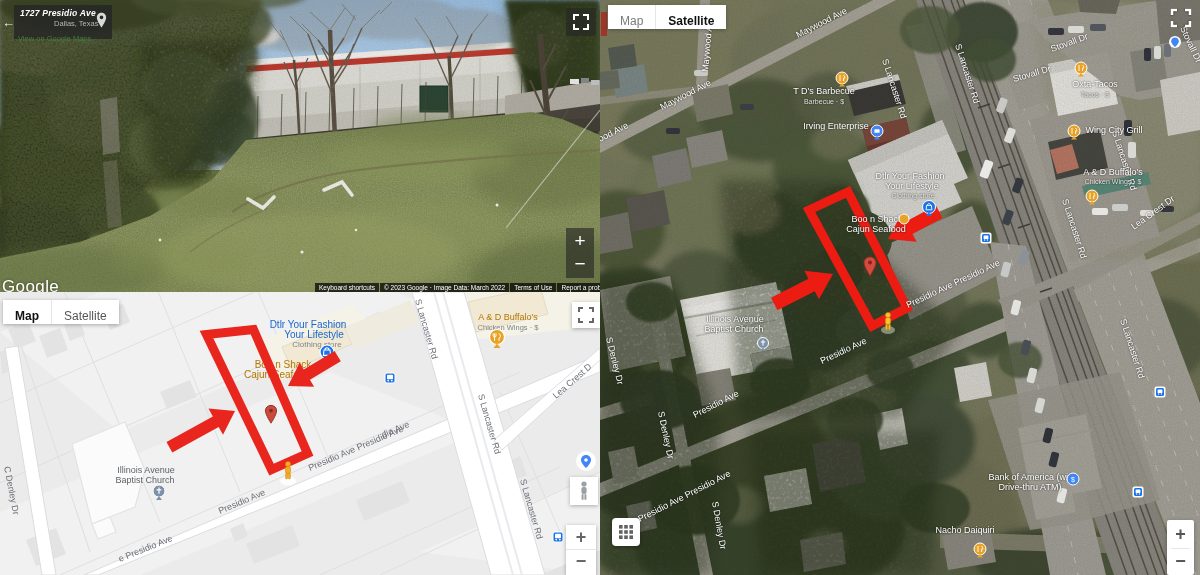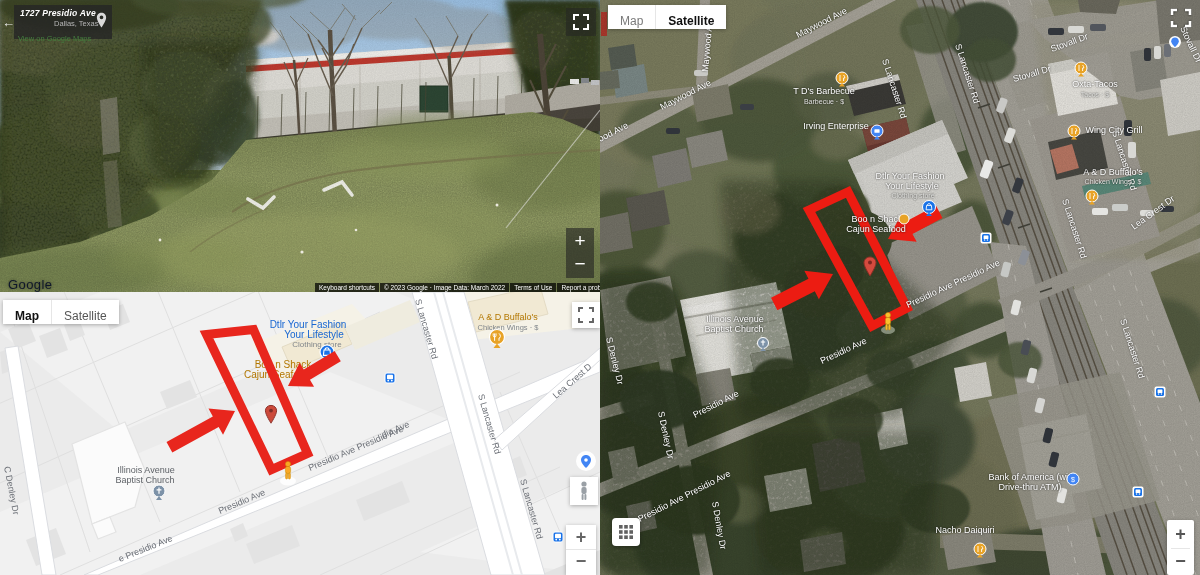--- a/index.html
+++ b/index.html
@@ -245,21 +245,21 @@
 
 <svg style="position:absolute;left:566px;top:8px;" width="30" height="28" viewBox="0 0 30 28">
         <rect x="0" y="0" width="30" height="28" fill="rgba(34,34,34,0.55)"></rect>
         <path d="M8,12 L8,7 L13,7 M17,7 L22,7 L22,12 M22,16 L22,21 L17,21 M13,21 L8,21 L8,16" stroke="#fff" stroke-width="2" fill="none"></path>
       </svg>
 
 <div style="position:absolute;left:566px;top:228px;width:28px;height:50px;background:rgba(34,34,34,0.6);"></div>
 <div style="position:absolute;left:566px;top:228px;width:28px;height:25px;color:#fff;font-size:19px;text-align:center;line-height:25px;">+</div>
 <div style="position:absolute;left:566px;top:252px;width:28px;height:25px;color:#fff;font-size:19px;text-align:center;line-height:23px;">−</div>
 
-<div style="position:absolute;left:8px;top:277px;color:#0f172a;font-size:13px;letter-spacing:0.4px;text-shadow:0 0 3px rgba(0,0,0,0.5);">Google</div>
+<div style="position:absolute;left:2px;top:277px;color:#ffffff;font-size:17px;letter-spacing:0.4px;text-shadow:0 0 3px rgba(0,0,0,0.5);">Google</div>
 
 <div style="position:absolute;left:315px;top:283px;width:285px;height:10px;display:flex;">
 <div style="background:rgba(0,0,0,0.72);color:#fff;font-size:6.5px;line-height:10px;padding:0 4px;white-space:nowrap;">Keyboard shortcuts</div>
 <div style="background:rgba(0,0,0,0.72);color:#fff;font-size:6.5px;line-height:10px;padding:0 4px;margin-left:1px;white-space:nowrap;">© 2023 Google · Image Data: March 2022</div>
 <div style="background:rgba(0,0,0,0.72);color:#fff;font-size:6.5px;line-height:10px;padding:0 4px;margin-left:1px;white-space:nowrap;">Terms of Use</div>
 <div style="background:rgba(0,0,0,0.72);color:#fff;font-size:6.5px;line-height:10px;padding:0 4px;margin-left:1px;white-space:nowrap;">Report a problem</div>
 </div>
 </div>
 
 <div class="panel" style="left:0;top:292px;width:600px;height:283px;background:#ebebeb;">

